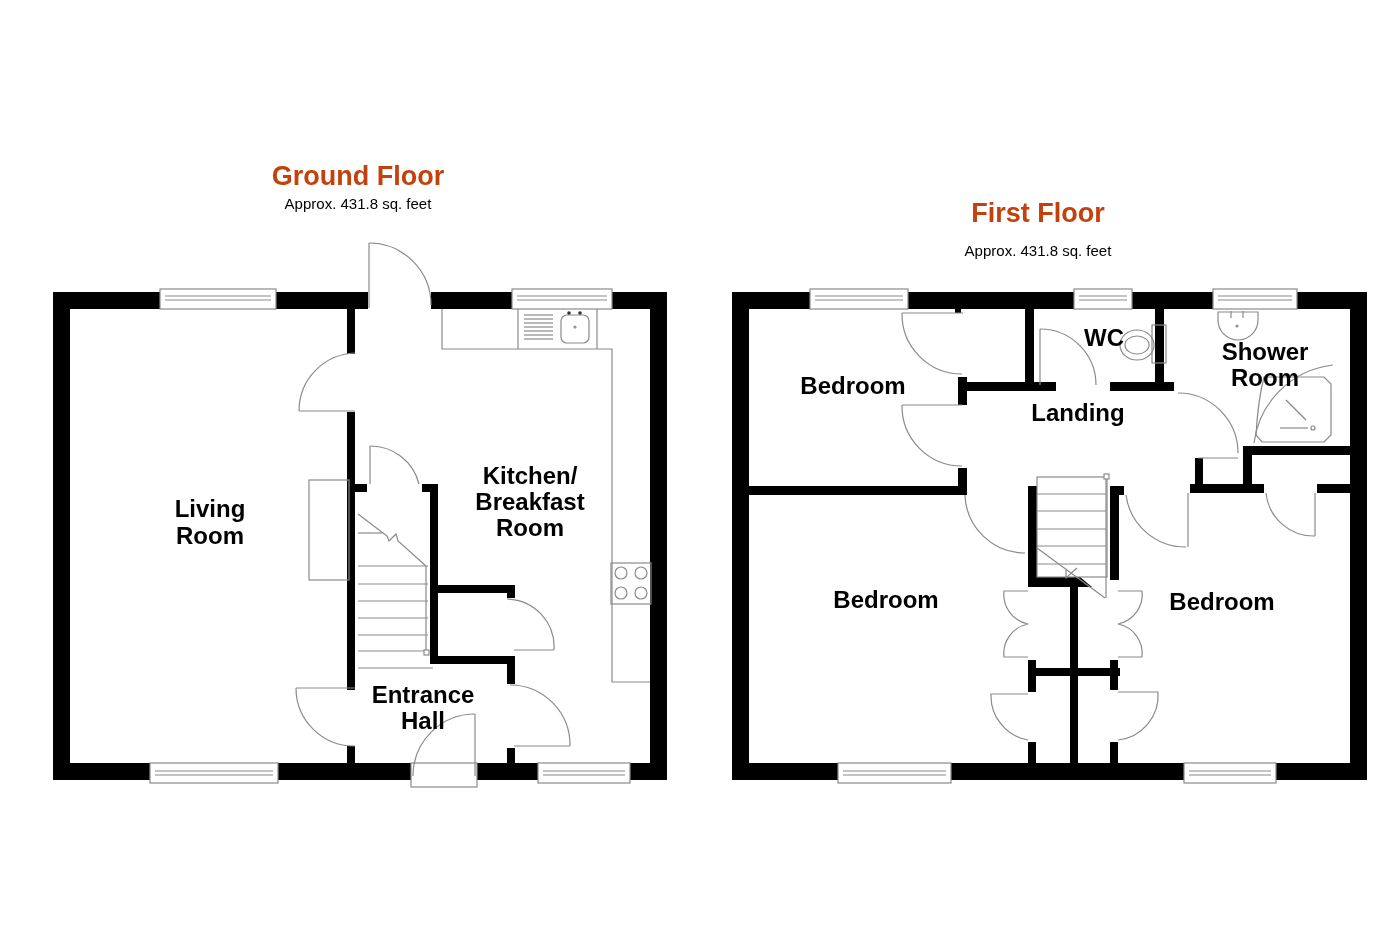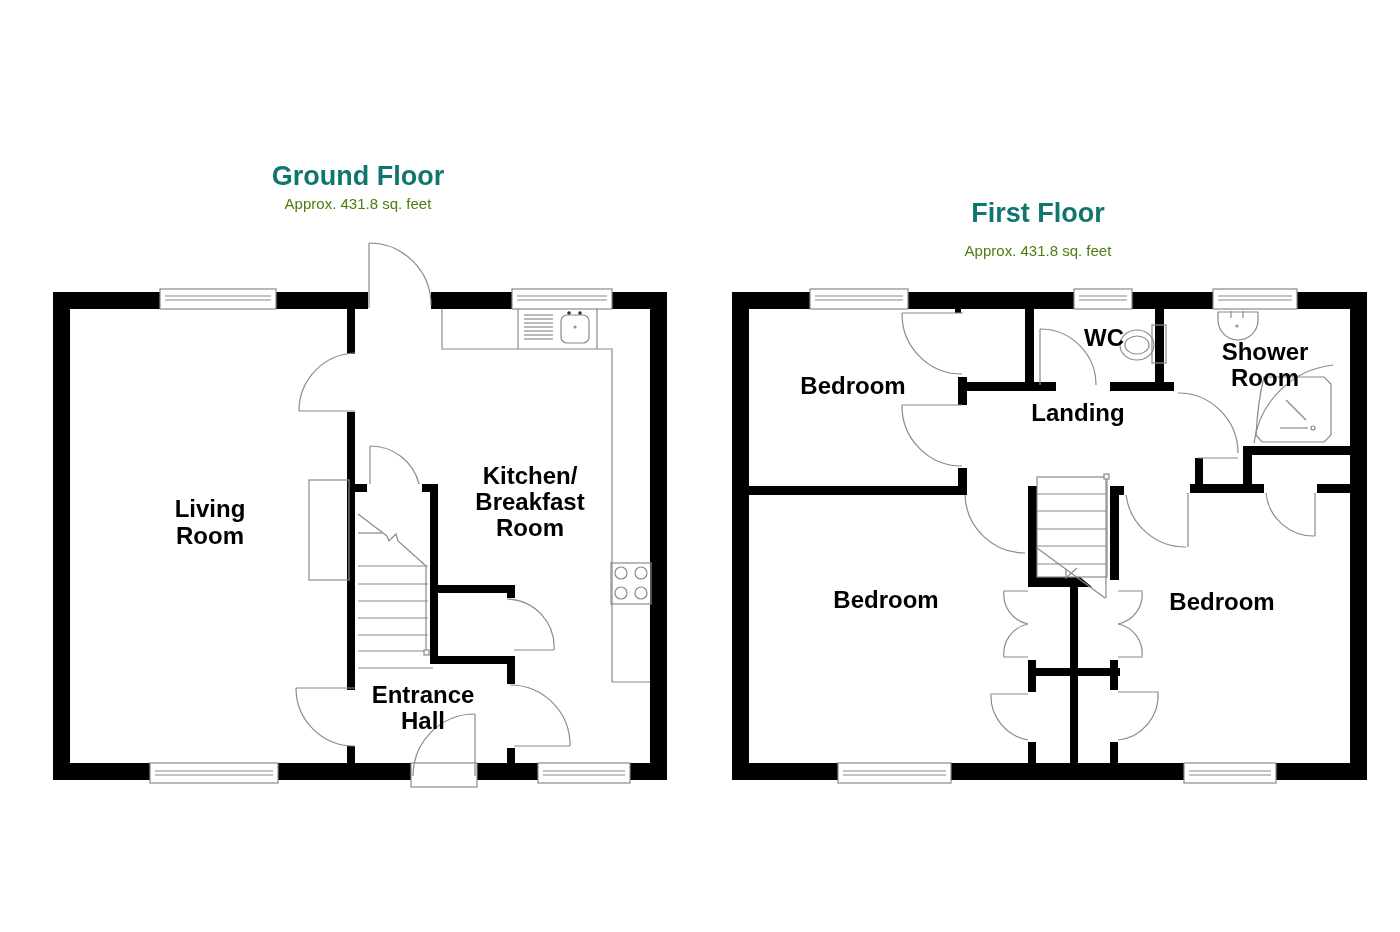--- a/index.html
+++ b/index.html
@@ -1,18 +1,18 @@
 <!DOCTYPE html>
 <html><head>
 <meta charset="utf-8">
 <style>
   html, body { margin: 0; padding: 0; background: #ffffff; }
   body { width: 1400px; height: 932px; position: relative; overflow: hidden; font-family: "Liberation Sans", sans-serif; }
-  .floor-title { position: absolute; text-align: center; font-weight: bold; font-size: 27px; color: #0f766e; line-height: 1; }
-  .floor-area { position: absolute; text-align: center; font-size: 15px; color: #4d7c0f; line-height: 1; }
+  .floor-title { position: absolute; text-align: center; font-weight: bold; font-size: 27px; color: #c2410c; line-height: 1; }
+  .floor-area { position: absolute; text-align: center; font-size: 15px; color: #000000; line-height: 1; }
   svg { position: absolute; left: 0; top: 0; }
   .wall { fill: #000; }
   .thin { fill: none; stroke: #8a8a8a; stroke-width: 1.2; }
   .win { fill: #fff; stroke: #8a8a8a; stroke-width: 1.2; }
   .room-label { font-family: "Liberation Sans", sans-serif; font-weight: bold; font-size: 24px; fill: #000; text-anchor: middle; }
 </style>
 </head>
 <body>
 
 <div class="floor-title" style="left:208px; top:163px; width:300px;">Ground Floor</div>

